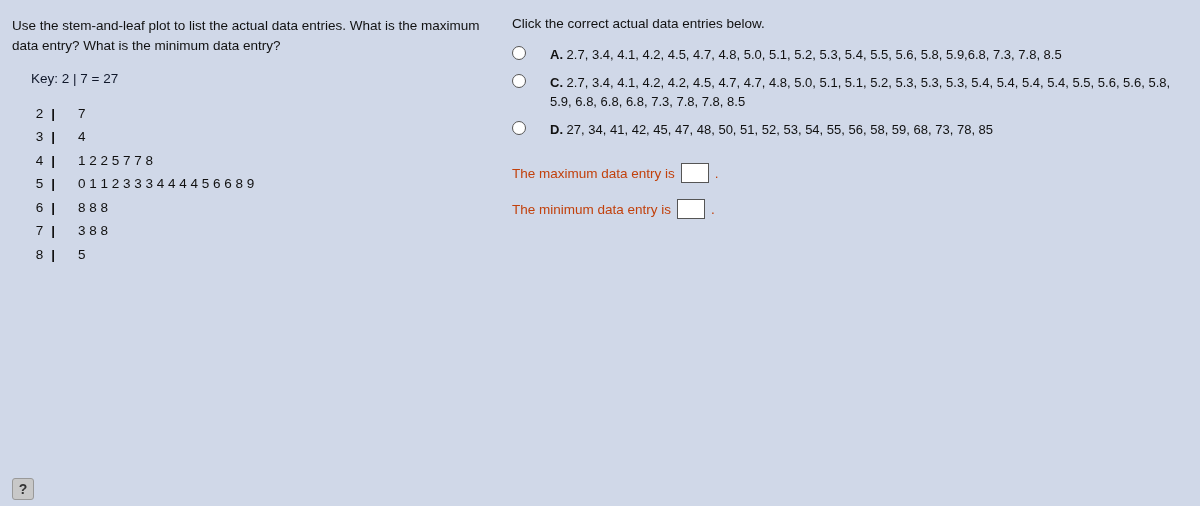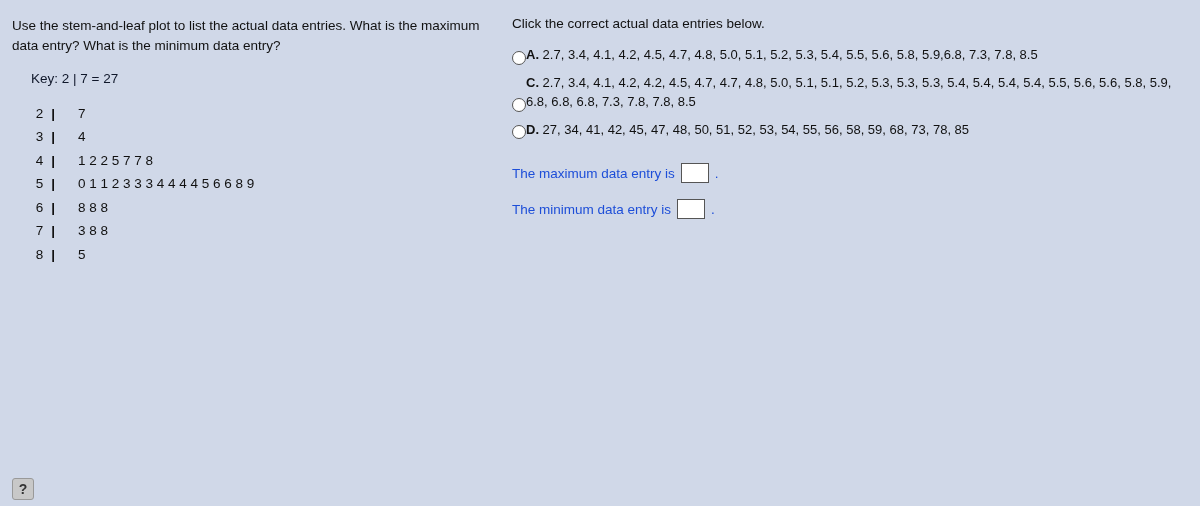--- a/index.html
+++ b/index.html
@@ -65,22 +65,22 @@
     .leaf-col {
       padding-left: 4px;
     }
     .right-header {
       font-size: 13.5px;
       color: #111;
       margin-bottom: 4px;
     }
     .option-row {
       display: flex;
-      align-items: flex-end;
-      gap: 0;
+      align-items: flex-start;
+      gap: 24px;
       margin-bottom: 8px;
     }
     .radio-circle {
       width: 14px;
       height: 14px;
       border-radius: 50%;
       border: 1.5px solid #555;
       background: white;
       flex-shrink: 0;
       margin-top: 1px;
@@ -93,21 +93,21 @@
     }
     .option-label {
       font-weight: bold;
     }
     .answer-row {
       display: flex;
       align-items: center;
       gap: 6px;
       margin-top: 6px;
       font-size: 13.5px;
-      color: #1d4ed8;
+      color: #c2410c;
     }
     .answer-box {
       width: 28px;
       height: 20px;
       border: 1.5px solid #555;
       background: white;
       display: inline-block;
     }
     .question-mark-btn {
       width: 22px;

